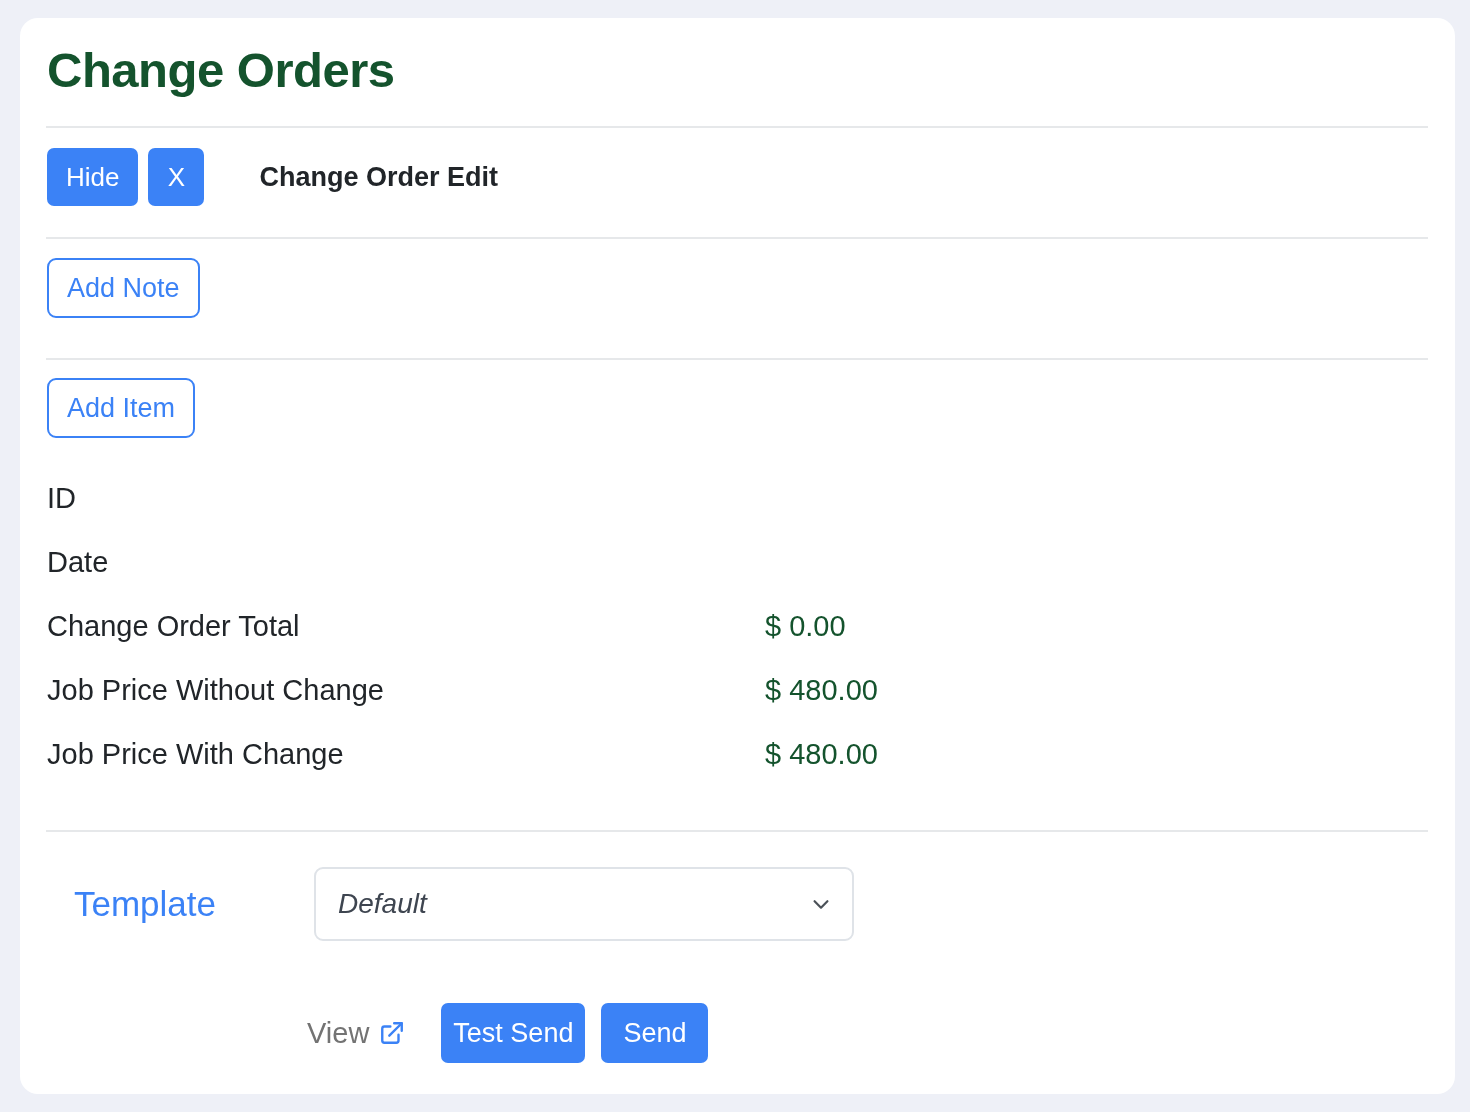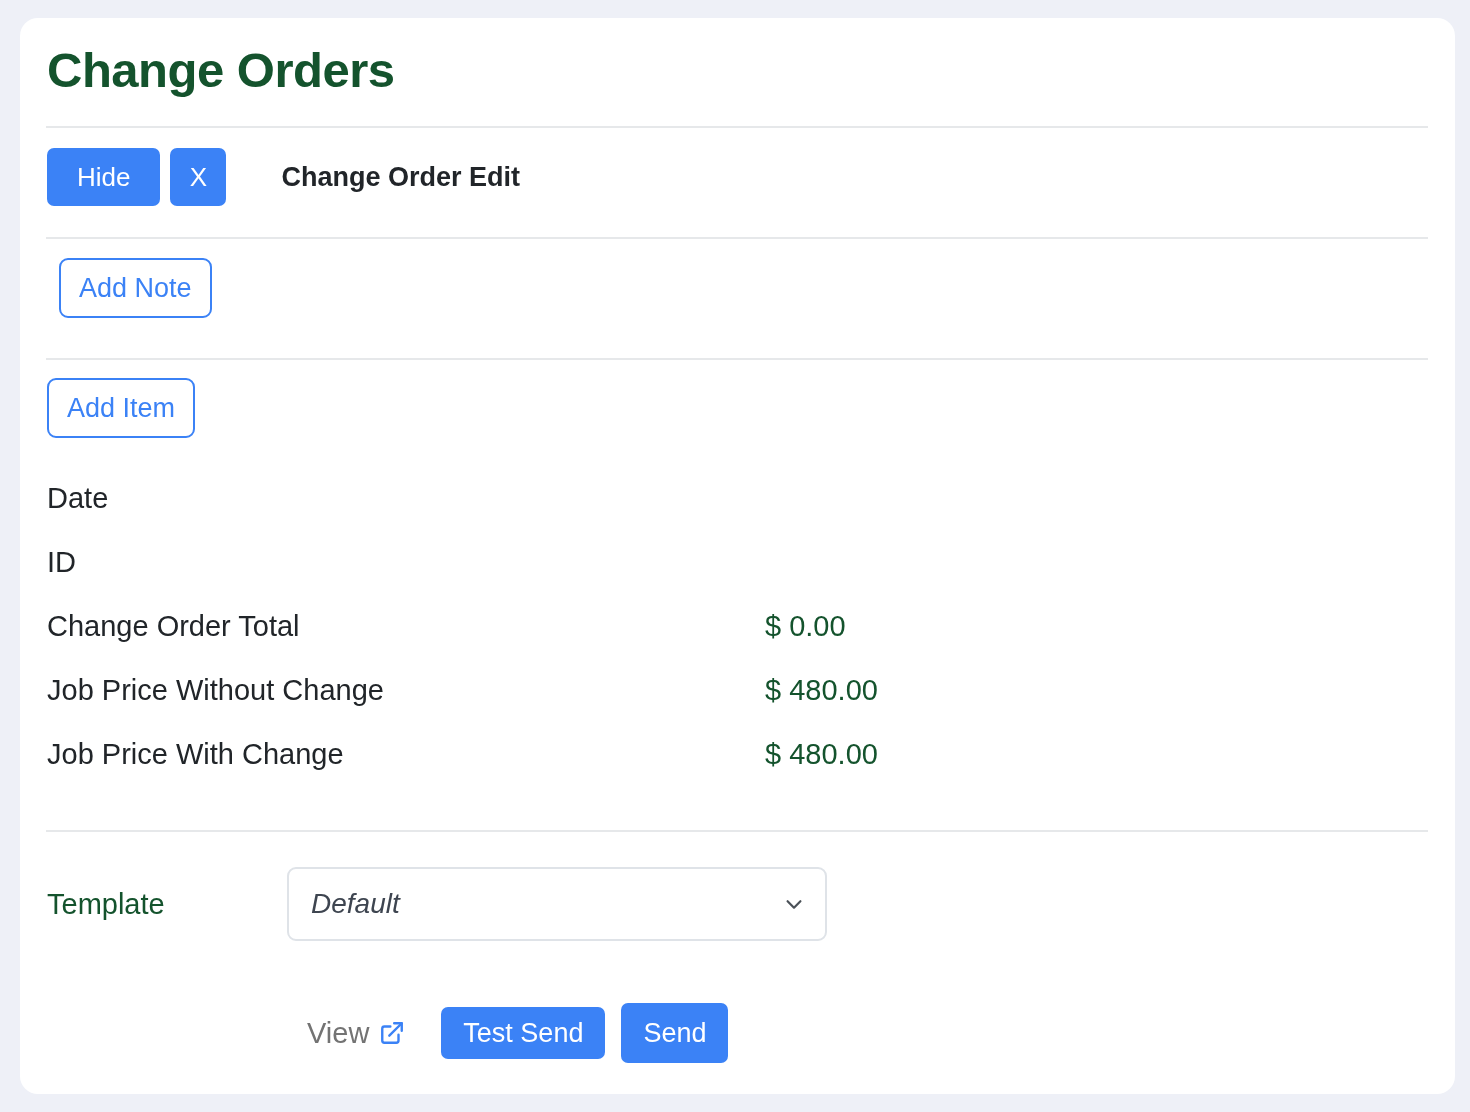--- a/index.html
+++ b/index.html
@@ -65,21 +65,21 @@
     border-radius: 7px;
     font-family: "Liberation Sans", sans-serif;
     font-size: 26px;
     line-height: 1;
     cursor: pointer;
     white-space: nowrap;
   }
 
   .btn-hide {
     height: 58px;
-    padding: 0 30px;
+    padding: 0 19px;
   }
 
   .btn-x {
     height: 58px;
     width: 56px;
     margin-left: 10px;
     padding: 0;
   }
 
   .section-title {
@@ -99,21 +99,21 @@
     border-radius: 9px;
     font-family: "Liberation Sans", sans-serif;
     font-size: 27px;
     line-height: 1;
     cursor: pointer;
     white-space: nowrap;
     text-align: center;
   }
 
   .btn-add-note {
-    left: 39px;
+    left: 27px;
     top: 240px;
     height: 60px;
     padding: 12px 18px;
   }
 
   .btn-add-item {
     left: 27px;
     top: 360px;
     height: 60px;
     padding: 0 18px;
@@ -152,23 +152,24 @@
     position: absolute;
     left: 27px;
     top: 849px;
     display: flex;
     align-items: center;
   }
 
   .template-label {
     width: 240px;
     flex: 0 0 240px;
-    font-size: 29px;
-    color: #14532d;
-    white-space: nowrap;
+    font-size: 35px;
+    color: #3b82f6;
+    white-space: nowrap;
+    margin-left: 27px;
   }
 
   .select-wrap {
     position: relative;
     width: 540px;
     height: 74px;
   }
 
   .select-box {
     width: 100%;
@@ -212,22 +213,22 @@
     font-size: 29px;
     text-decoration: none;
     cursor: pointer;
     white-space: nowrap;
   }
 
   .ext-icon { width: 26px; height: 26px; display: block; }
 
   .btn-test-send {
     margin-left: 36px;
-    height: 52px;
-    padding: 0 22px;
+    height: 60px;
+    padding: 0 12px;
     font-size: 27px;
   }
 
   .btn-send {
     margin-left: 16px;
     height: 60px;
     padding: 0 22px;
     font-size: 27px;
   }
 </style>
@@ -249,25 +250,25 @@
   <div class="divider d2"></div>
 
   <button class="btn-outline btn-add-note">Add Note</button>
 
   <div class="divider d3"></div>
 
   <button class="btn-outline btn-add-item">Add Item</button>
 
   <div class="info-list">
     <div class="info-row">
+      <span class="info-label">ID</span>
+      <span class="info-value"></span>
+    </div>
+    <div class="info-row">
       <span class="info-label">Date</span>
-      <span class="info-value"></span>
-    </div>
-    <div class="info-row">
-      <span class="info-label">ID</span>
       <span class="info-value"></span>
     </div>
     <div class="info-row">
       <span class="info-label">Change Order Total</span>
       <span class="info-value">$ 0.00</span>
     </div>
     <div class="info-row">
       <span class="info-label">Job Price Without Change</span>
       <span class="info-value">$ 480.00</span>
     </div>

